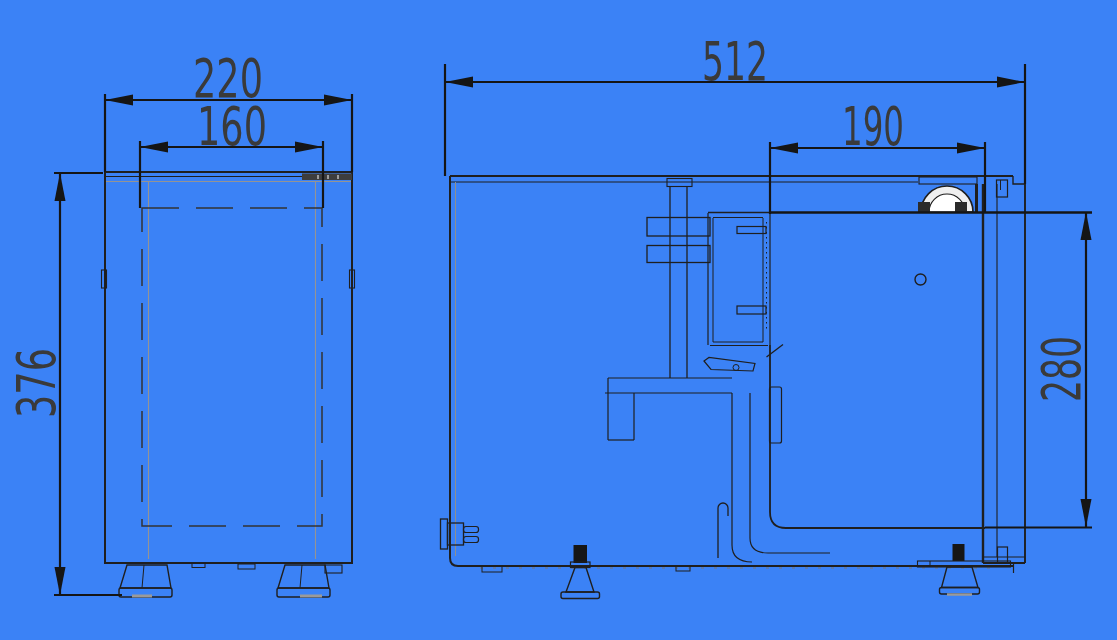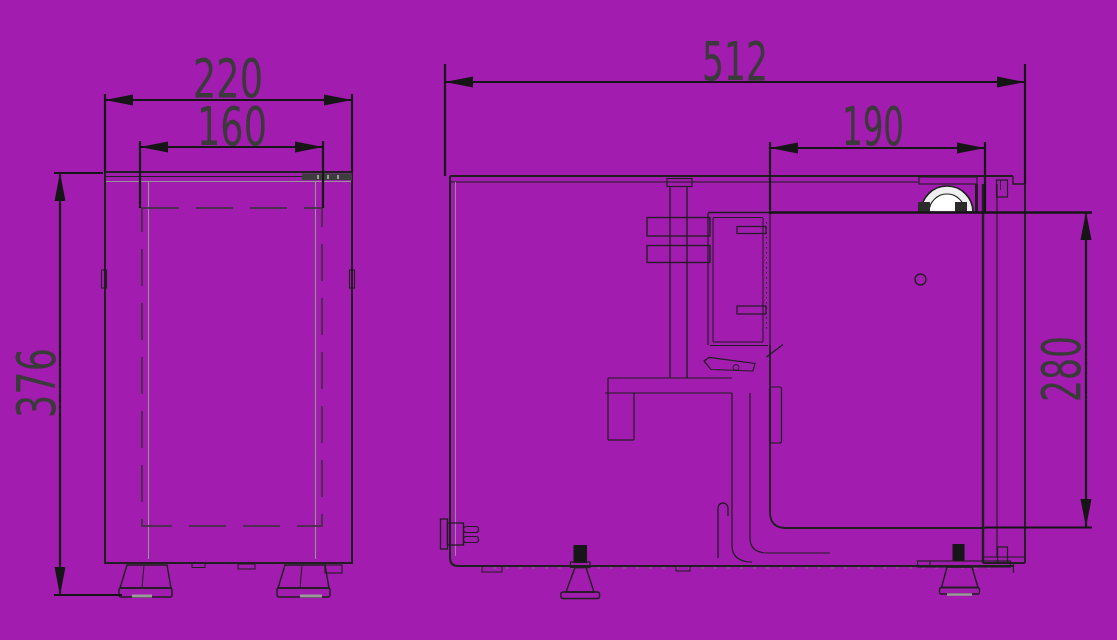--- a/index.html
+++ b/index.html
@@ -8,21 +8,21 @@
     background: #ffffff;
     width: 1117px;
     height: 640px;
     overflow: hidden;
     font-family: "DejaVu Sans", sans-serif;
   }
   .stage {
     position: relative;
     width: 1117px;
     height: 640px;
-    background: #a21caf;
+    background: #3b82f6;
   }
   svg { display: block; }
   .dim-text {
     font-family: "DejaVu Sans", sans-serif;
     font-size: 53px;
     fill: #3a3a3a;
   }
 </style>
 </head>
 <body>

